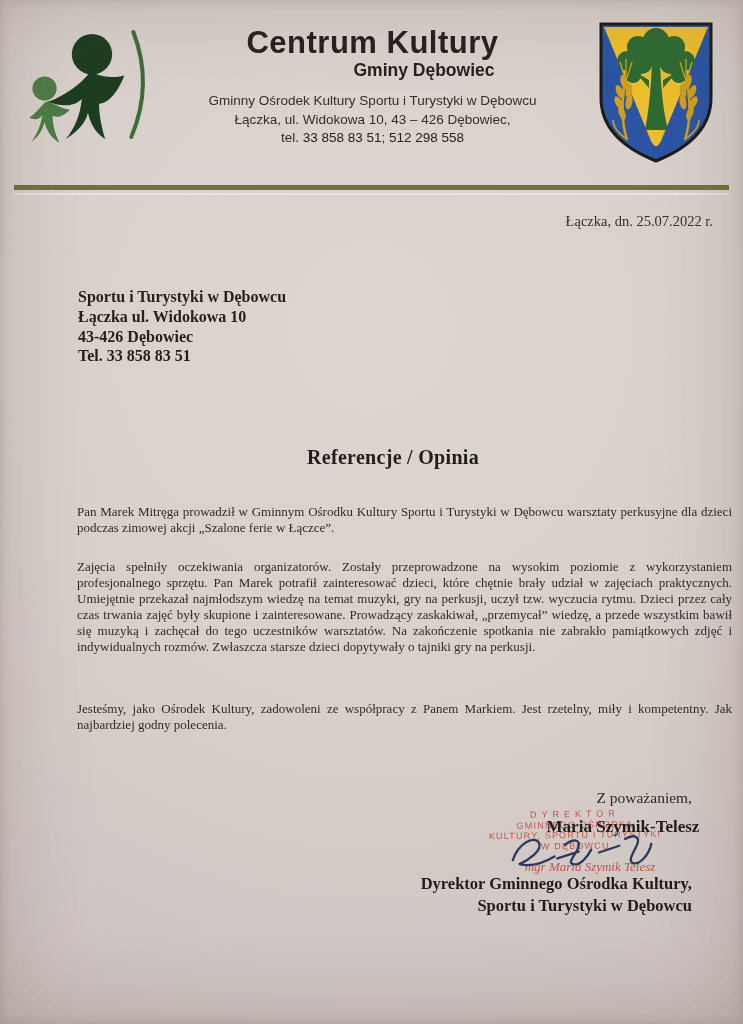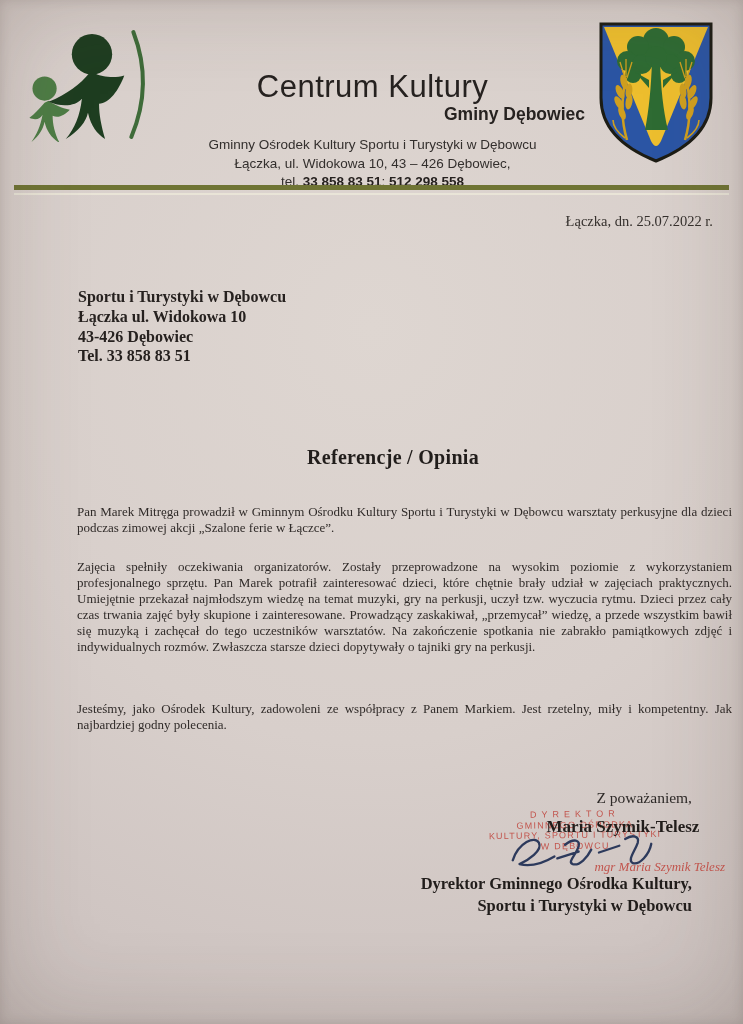--- a/index.html
+++ b/index.html
@@ -18,24 +18,24 @@
     content:"";position:absolute;inset:0;pointer-events:none;
     box-shadow:inset 0 0 90px rgba(84,64,56,.22), inset 0 0 12px rgba(60,45,40,.15);
   }
   .abs{position:absolute;margin:0;}
 
   
   .logo{left:28px;top:26px;width:132px;height:116px;}
   .crest{left:597px;top:20px;width:118px;height:146px;}
   .head-center{left:160px;top:26px;width:425px;text-align:center;
     font-family:"Liberation Sans", sans-serif;color:#262220;}
-  .org-title{font-size:31px;font-weight:400;letter-spacing:.5px;line-height:34px;margin-top:44px;}
-  .org-subtitle{font-size:17.5px;font-weight:700;line-height:20px;text-align:right;padding-left:103px;}
+  .org-title{font-size:31px;font-weight:700;letter-spacing:.5px;line-height:34px;}
+  .org-subtitle{font-size:17.5px;font-weight:700;line-height:20px;text-align:center;padding-left:103px;}
   .contact{margin-top:12px;font-size:13.5px;line-height:18.5px;color:#332f2d;}
-  .contact b{font-weight:700;color:#26211f;}
+  .contact b{font-weight:400;color:#26211f;}
   .link{color:#3c4272;text-decoration:underline;}
 
   .rule{left:14px;top:185px;width:715px;height:5px;background:#6f7434;}
   .rule-sub{left:14px;top:193px;width:715px;height:2px;background:#ece8da;opacity:.8;}
 
   .date{top:213px;right:30px;font-size:14.5px;color:#35302d;text-align:center;}
 
   .recipient{left:78px;top:287px;font-size:16px;font-weight:700;line-height:19.8px;color:#26211f;}
 
   .title{left:73px;top:446px;width:640px;text-align:center;
@@ -49,21 +49,21 @@
 
   .closing{top:789px;right:51px;font-size:15.5px;color:#2e2a28;}
 
   .stamp{left:440px;top:809px;width:270px;text-align:center;z-index:1;
     font-family:"Liberation Sans", sans-serif;font-size:9px;line-height:10.5px;
     color:#bf4038;opacity:.85;letter-spacing:1.2px;transform:rotate(-.8deg);}
   .stamp .s1{letter-spacing:5px;}
   .signer-name{left:483px;top:817px;width:280px;text-align:center;z-index:2;
     font-size:17px;font-weight:700;color:#211d1b;}
   .autograph{left:505px;top:831px;width:155px;height:44px;z-index:3;}
-  .stamp-name{left:455px;top:859px;width:270px;text-align:right;z-index:1;
+  .stamp-name{left:455px;top:859px;width:270px;text-align:center;z-index:1;
     font-style:italic;font-size:13px;color:#bf4038;opacity:.85;}
   .sig-title{top:873px;right:51px;text-align:right;z-index:2;
     font-size:16.5px;font-weight:700;line-height:21.5px;color:#211d1b;}
 </style>
 </head>
 <body>
 
 <div class="page">
 
   <svg class="abs logo" viewBox="0 0 130 115">

